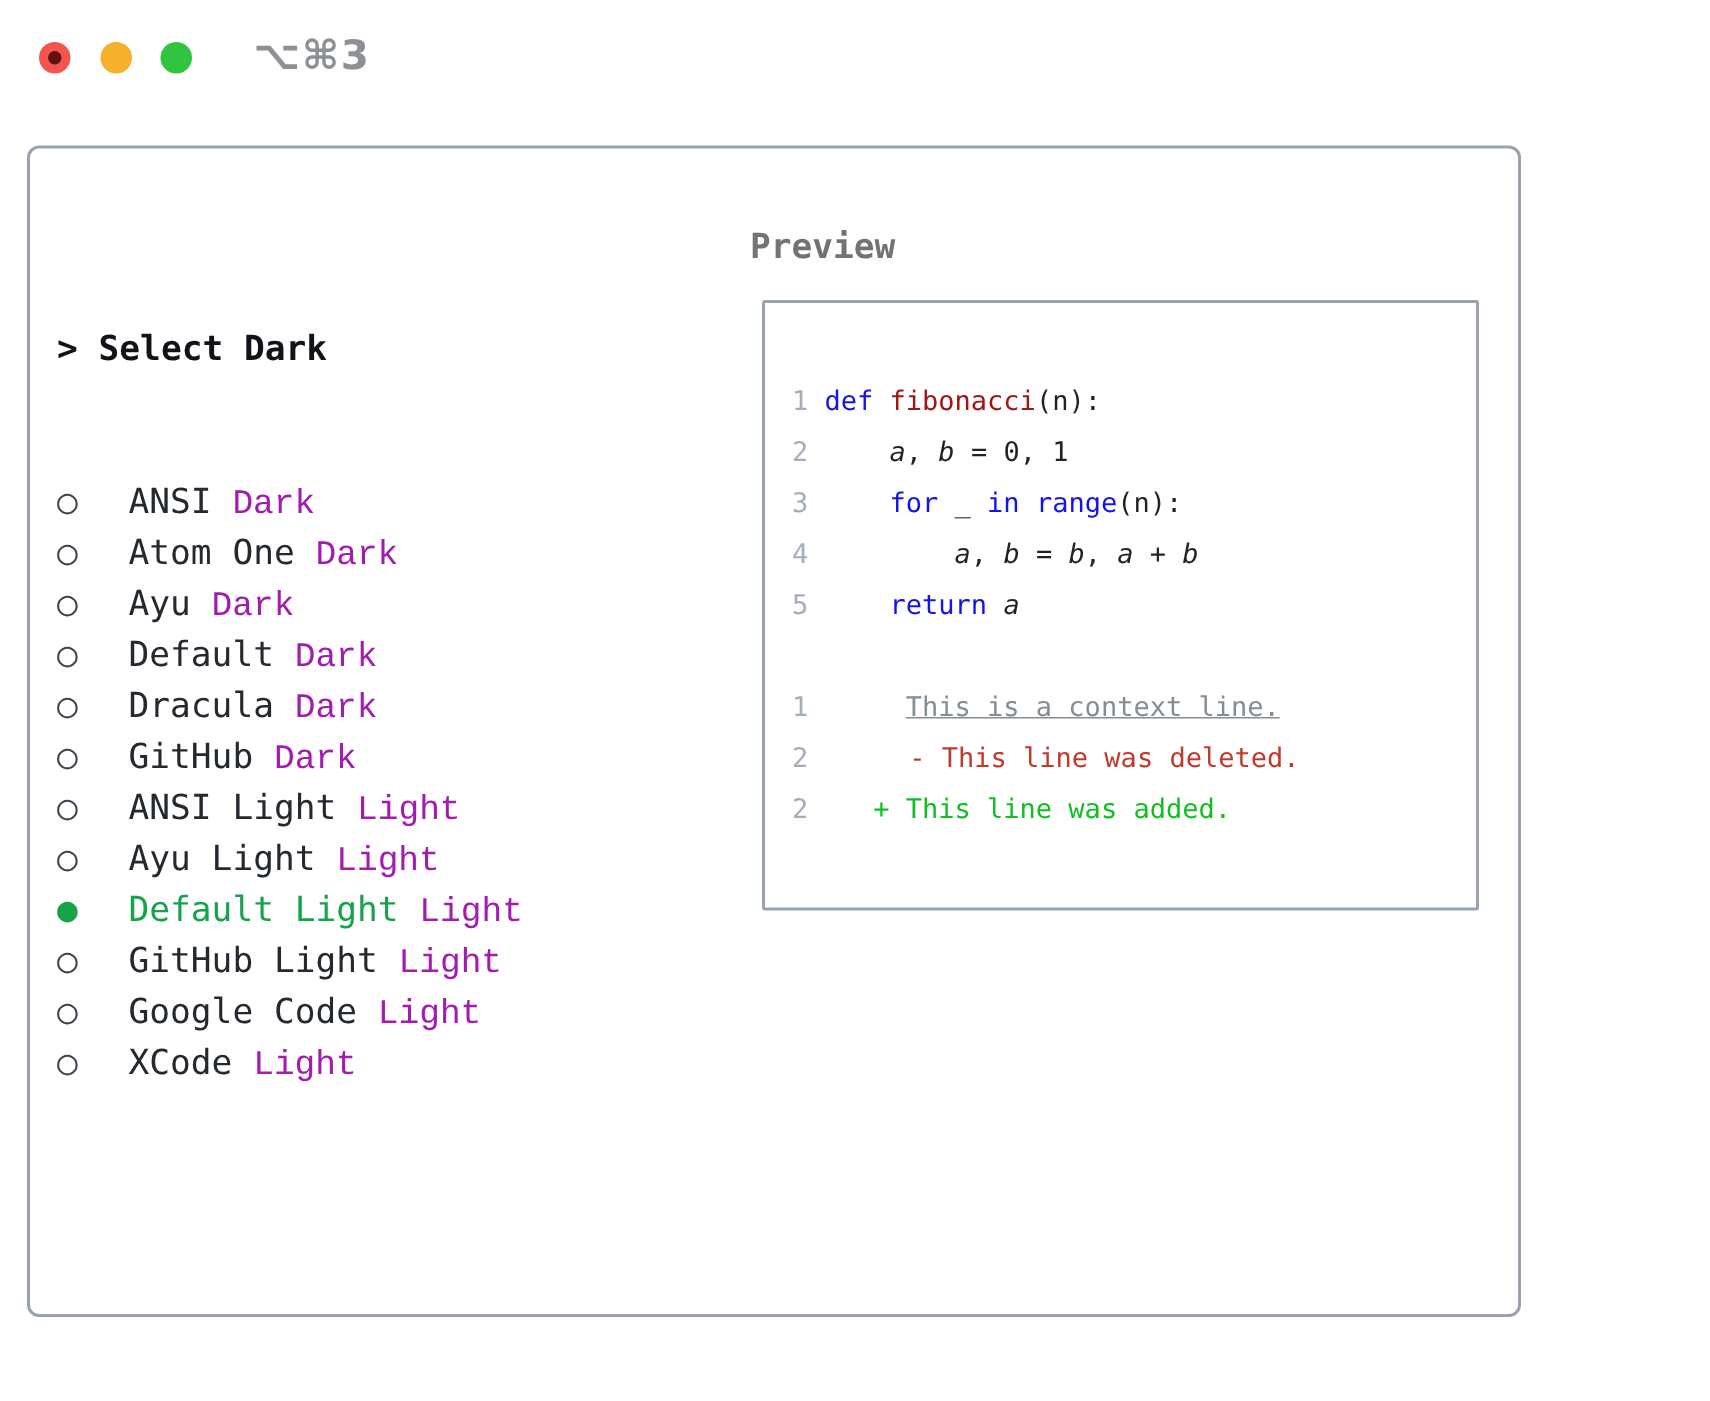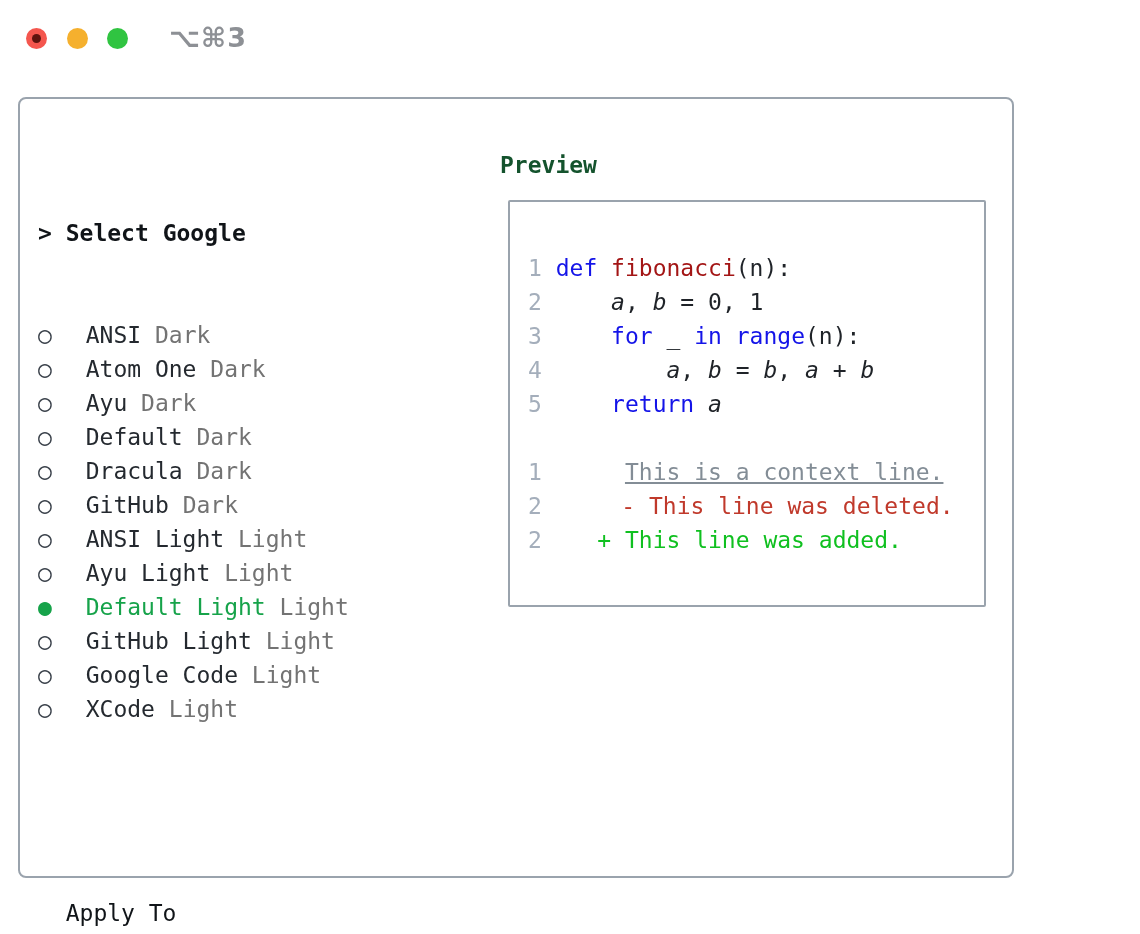--- a/index.html
+++ b/index.html
@@ -24,30 +24,30 @@
 
   
   .left-col{position:absolute;left:18px;top:49px;font-size:23px;line-height:34px;
       white-space:pre;color:#24292f;}
   .row{height:34px;}
   .spacer{height:34px;}
   .hdr{font-weight:bold;color:#101418;}
   .prompt{font-weight:bold;color:#101418;}
   .bullet{display:inline-block;width:2ch;color:#3d444d;}
   .item-name{color:#24292f;margin-left:20px;}
-  .variant{color:#737373;}
+  .variant{color:#a21caf;font-family:Liberation Mono, monospace;}
   .selected .bullet,.selected .item-name{color:#16a34a;}
   .apply-hdr{padding-left:2ch;color:#101418;}
 
   
   .preview-label{position:absolute;left:480px;top:49px;font-size:23px;line-height:34px;
-      font-weight:bold;color:#14532d;}
+      font-weight:bold;color:#737373;}
   .preview-box{position:absolute;left:488px;top:101px;width:474px;height:403px;
       border:2px solid #9aa3ad;border-radius:2px;background:#ffffff;}
-  .code{padding:49px 0 0 18px;font-size:23px;line-height:34px;white-space:pre;}
+  .code{padding:49px 0 0 18px;font-size:18px;line-height:34px;white-space:pre;}
   .code .line{height:34px;}
   .sg-ln{color:#a4aebb;}
   .sg-kw{color:#1414e8;}
   .sg-fn{color:#a31515;}
   .sg-pl{color:#1f2328;}
   .sg-var{color:#1f2328;font-style:italic;}
   .sg-ctx{color:#838d96;text-decoration:underline;}
   .sg-del{color:#c0392b;margin-left:24px;}
   .sg-add{color:#10c020;}
 </style>
@@ -60,24 +60,23 @@
     <div class="lights">
       <span class="light close"></span>
       <span class="light min"></span>
       <span class="light zoom"></span>
     </div>
     <div class="win-title">⌥⌘3</div>
 
     <div class="main-box">
 
       <div class="left-col">
-        <div class="row hdr"><span class="prompt">&gt;</span> <span>Select Google</span></div>
+        <div class="row hdr"><span class="prompt">&gt;</span> <span>Select Dark</span></div>
         <div id="theme-list"><div class="row"><span class="bullet">○</span><span class="item-name">ANSI </span><span class="variant">Dark</span></div><div class="row"><span class="bullet">○</span><span class="item-name">Atom One </span><span class="variant">Dark</span></div><div class="row"><span class="bullet">○</span><span class="item-name">Ayu </span><span class="variant">Dark</span></div><div class="row"><span class="bullet">○</span><span class="item-name">Default </span><span class="variant">Dark</span></div><div class="row"><span class="bullet">○</span><span class="item-name">Dracula </span><span class="variant">Dark</span></div><div class="row"><span class="bullet">○</span><span class="item-name">GitHub </span><span class="variant">Dark</span></div><div class="row"><span class="bullet">○</span><span class="item-name">ANSI Light </span><span class="variant">Light</span></div><div class="row"><span class="bullet">○</span><span class="item-name">Ayu Light </span><span class="variant">Light</span></div><div class="row selected"><span class="bullet">●</span><span class="item-name">Default Light </span><span class="variant">Light</span></div><div class="row"><span class="bullet">○</span><span class="item-name">GitHub Light </span><span class="variant">Light</span></div><div class="row"><span class="bullet">○</span><span class="item-name">Google Code </span><span class="variant">Light</span></div><div class="row"><span class="bullet">○</span><span class="item-name">XCode </span><span class="variant">Light</span></div></div>
         <div class="spacer"></div>
-        <div class="row apply-hdr">Apply To</div>
         
         
         
         
       </div>
 
       <div class="preview-label">Preview</div>
       <div class="preview-box">
         <div class="code" id="code"><div class="line"><span class="sg-ln">1 </span><span class="sg-kw">def</span><span class="sg-pl"> </span><span class="sg-fn">fibonacci</span><span class="sg-pl">(n):</span></div><div class="line"><span class="sg-ln">2 </span><span class="sg-pl">    </span><span class="sg-var">a</span><span class="sg-pl">, </span><span class="sg-var">b</span><span class="sg-pl"> = 0, 1</span></div><div class="line"><span class="sg-ln">3 </span><span class="sg-pl">    </span><span class="sg-kw">for</span><span class="sg-pl"> _ </span><span class="sg-kw">in</span><span class="sg-pl"> </span><span class="sg-kw">range</span><span class="sg-pl">(n):</span></div><div class="line"><span class="sg-ln">4 </span><span class="sg-pl">        </span><span class="sg-var">a</span><span class="sg-pl">, </span><span class="sg-var">b</span><span class="sg-pl"> = </span><span class="sg-var">b</span><span class="sg-pl">, </span><span class="sg-var">a</span><span class="sg-pl"> + </span><span class="sg-var">b</span></div><div class="line"><span class="sg-ln">5 </span><span class="sg-pl">    </span><span class="sg-kw">return</span><span class="sg-pl"> </span><span class="sg-var">a</span></div><div class="line"></div><div class="line"><span class="sg-ln">1</span><span class="sg-pl">      </span><span class="sg-ctx">This is a context line.</span></div><div class="line"><span class="sg-ln">2</span><span class="sg-pl">    </span><span class="sg-del">- This line was deleted.</span></div><div class="line"><span class="sg-ln">2</span><span class="sg-pl">    </span><span class="sg-add">+ This line was added.</span></div></div>
       </div>

